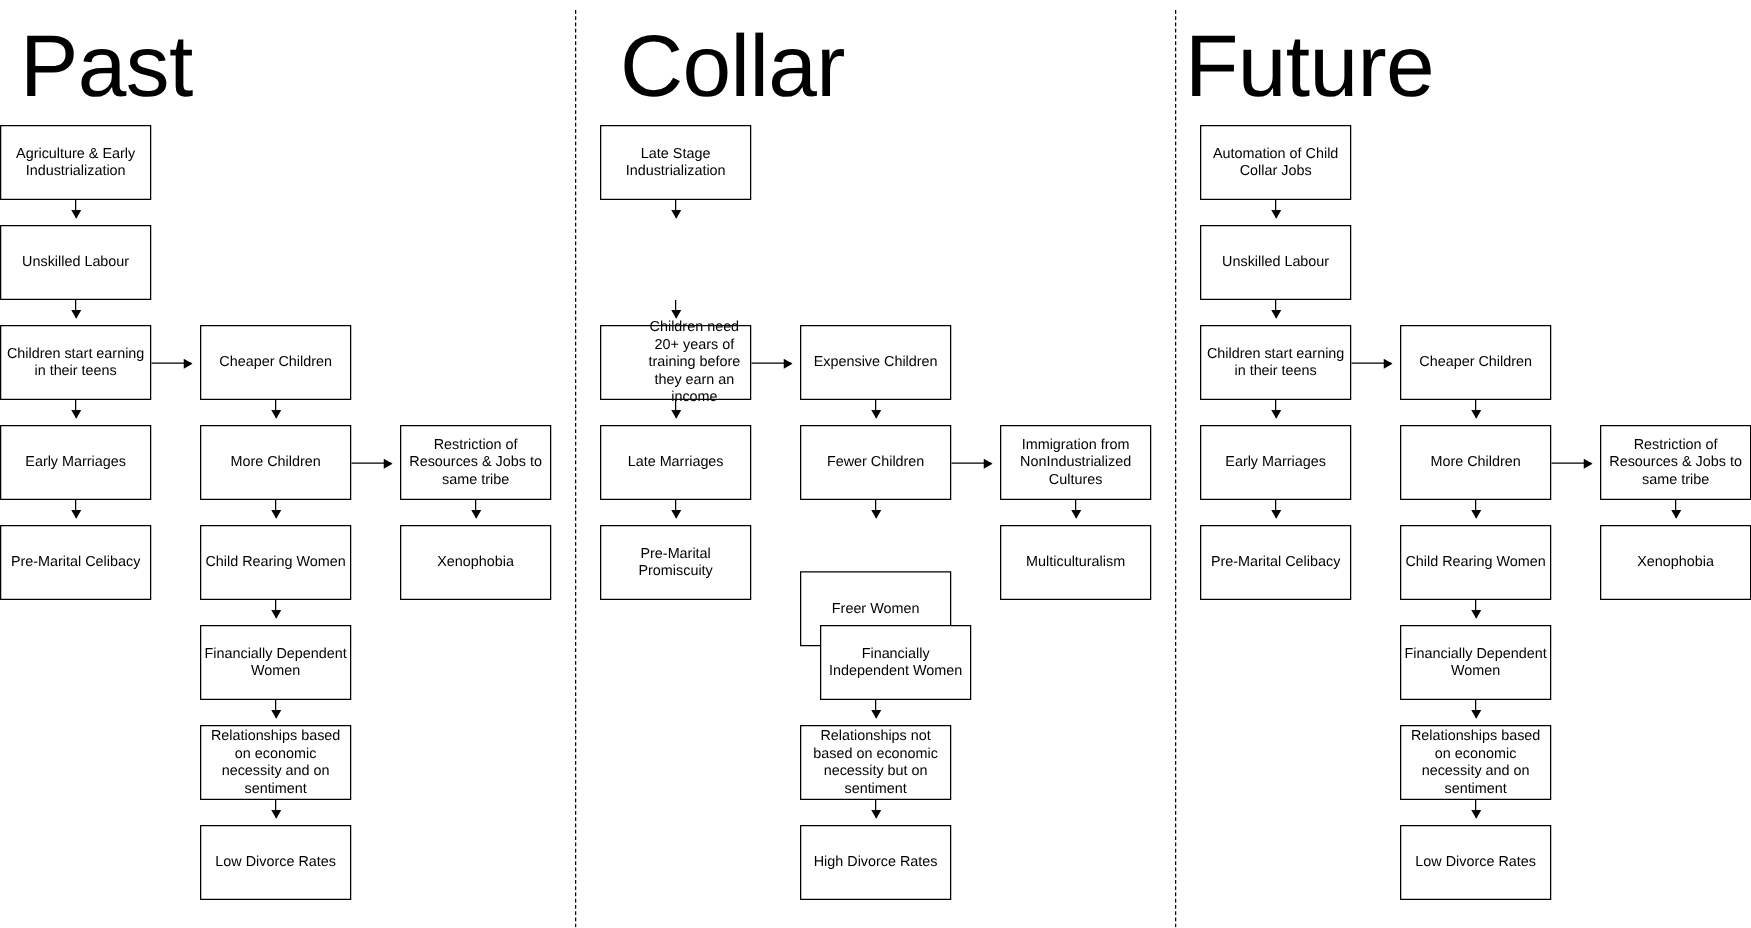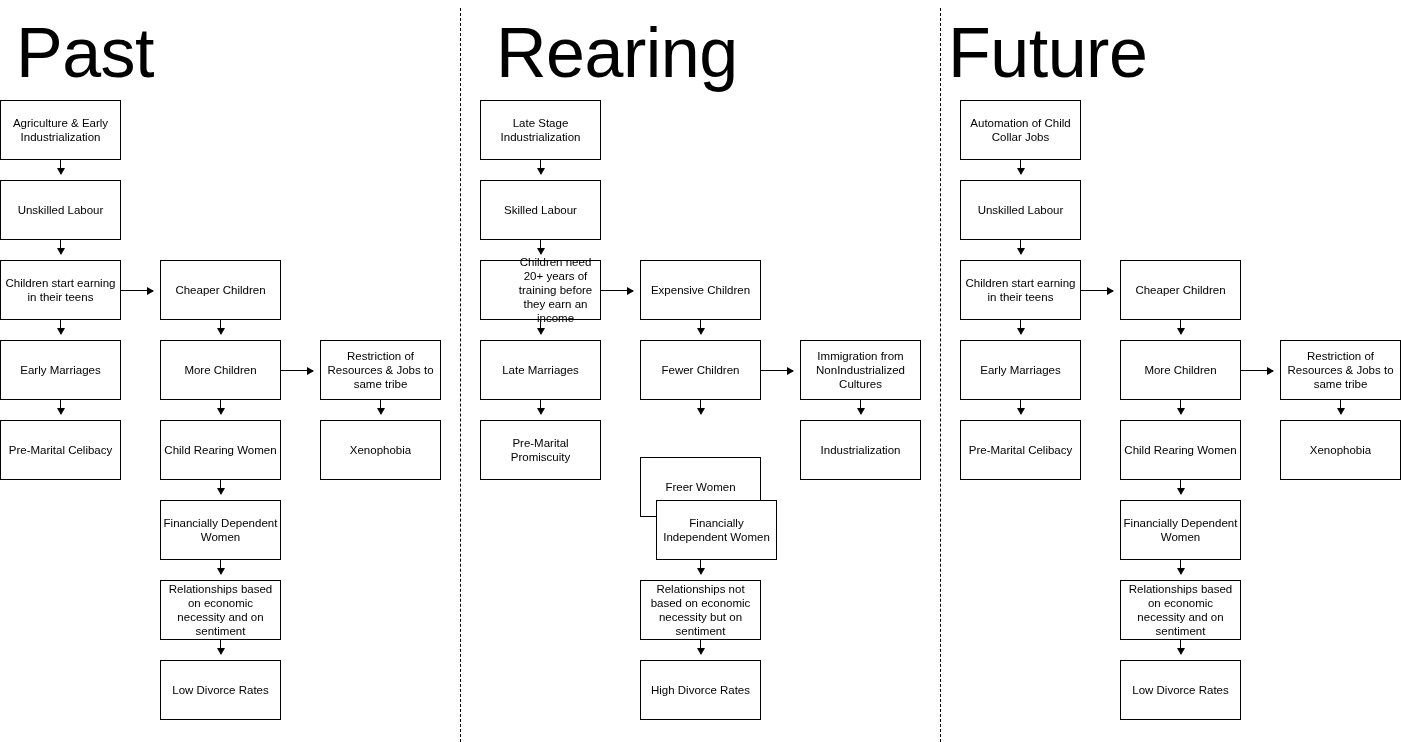--- a/index.html
+++ b/index.html
@@ -149,28 +149,25 @@
   <div class="vconn" style="left:220px; top:480px; height:14px;"></div>
   <div class="vconn" style="left:220px; top:560px; height:14px;"></div>
   <div class="vconn" style="left:220px; top:640px; height:14px;"></div>
   <div class="vconn" style="left:380px; top:400px; height:14px;"></div>
 
   <div class="hconn" style="left:121px; top:290px; width:32px;"></div>
   <div class="hconn" style="left:281px; top:370px; width:32px;"></div>
 
   <div class="divider" style="left:460px;"></div>
 
-  <div class="panel-title" style="left:496px; top:6px;">Rearing</div>
+  <div class="panel-title" style="left:496px; top:6px;">Collar</div>
 
   <div class="node" style="left:480px; top:100px;">
       <span class="node-text">Late Stage Industrialization</span>
     </div>
-  <div class="node" style="left:480px; top:180px;">
-      <span class="node-text">Skilled Labour</span>
-    </div>
   <div class="node" style="left:480px; top:260px;padding-left:32px;">
       <span class="node-text">Children need 20+ years of training before they earn an income</span>
     </div>
   <div class="node" style="left:480px; top:340px;">
       <span class="node-text">Late Marriages</span>
     </div>
   <div class="node" style="left:480px; top:420px;">
       <span class="node-text">Pre-Marital Promiscuity</span>
     </div>
 
@@ -190,21 +187,21 @@
       <span class="node-text">Relationships not based on economic necessity but on sentiment</span>
     </div>
   <div class="node" style="left:640px; top:660px;">
       <span class="node-text">High Divorce Rates</span>
     </div>
 
   <div class="node" style="left:800px; top:340px;">
       <span class="node-text">Immigration from NonIndustrialized Cultures</span>
     </div>
   <div class="node" style="left:800px; top:420px;">
-      <span class="node-text">Industrialization</span>
+      <span class="node-text">Multiculturalism</span>
     </div>
 
   <div class="vconn" style="left:540px; top:160px; height:14px;"></div>
   <div class="vconn" style="left:540px; top:240px; height:14px;"></div>
   <div class="vconn" style="left:540px; top:320px; height:14px;"></div>
   <div class="vconn" style="left:540px; top:400px; height:14px;"></div>
   <div class="vconn" style="left:700px; top:320px; height:14px;"></div>
   <div class="vconn" style="left:700px; top:400px; height:14px;"></div>
   <div class="vconn" style="left:700px; top:480px; height:14px;"></div>
   <div class="vconn" style="left:700px; top:560px; height:14px;"></div>

